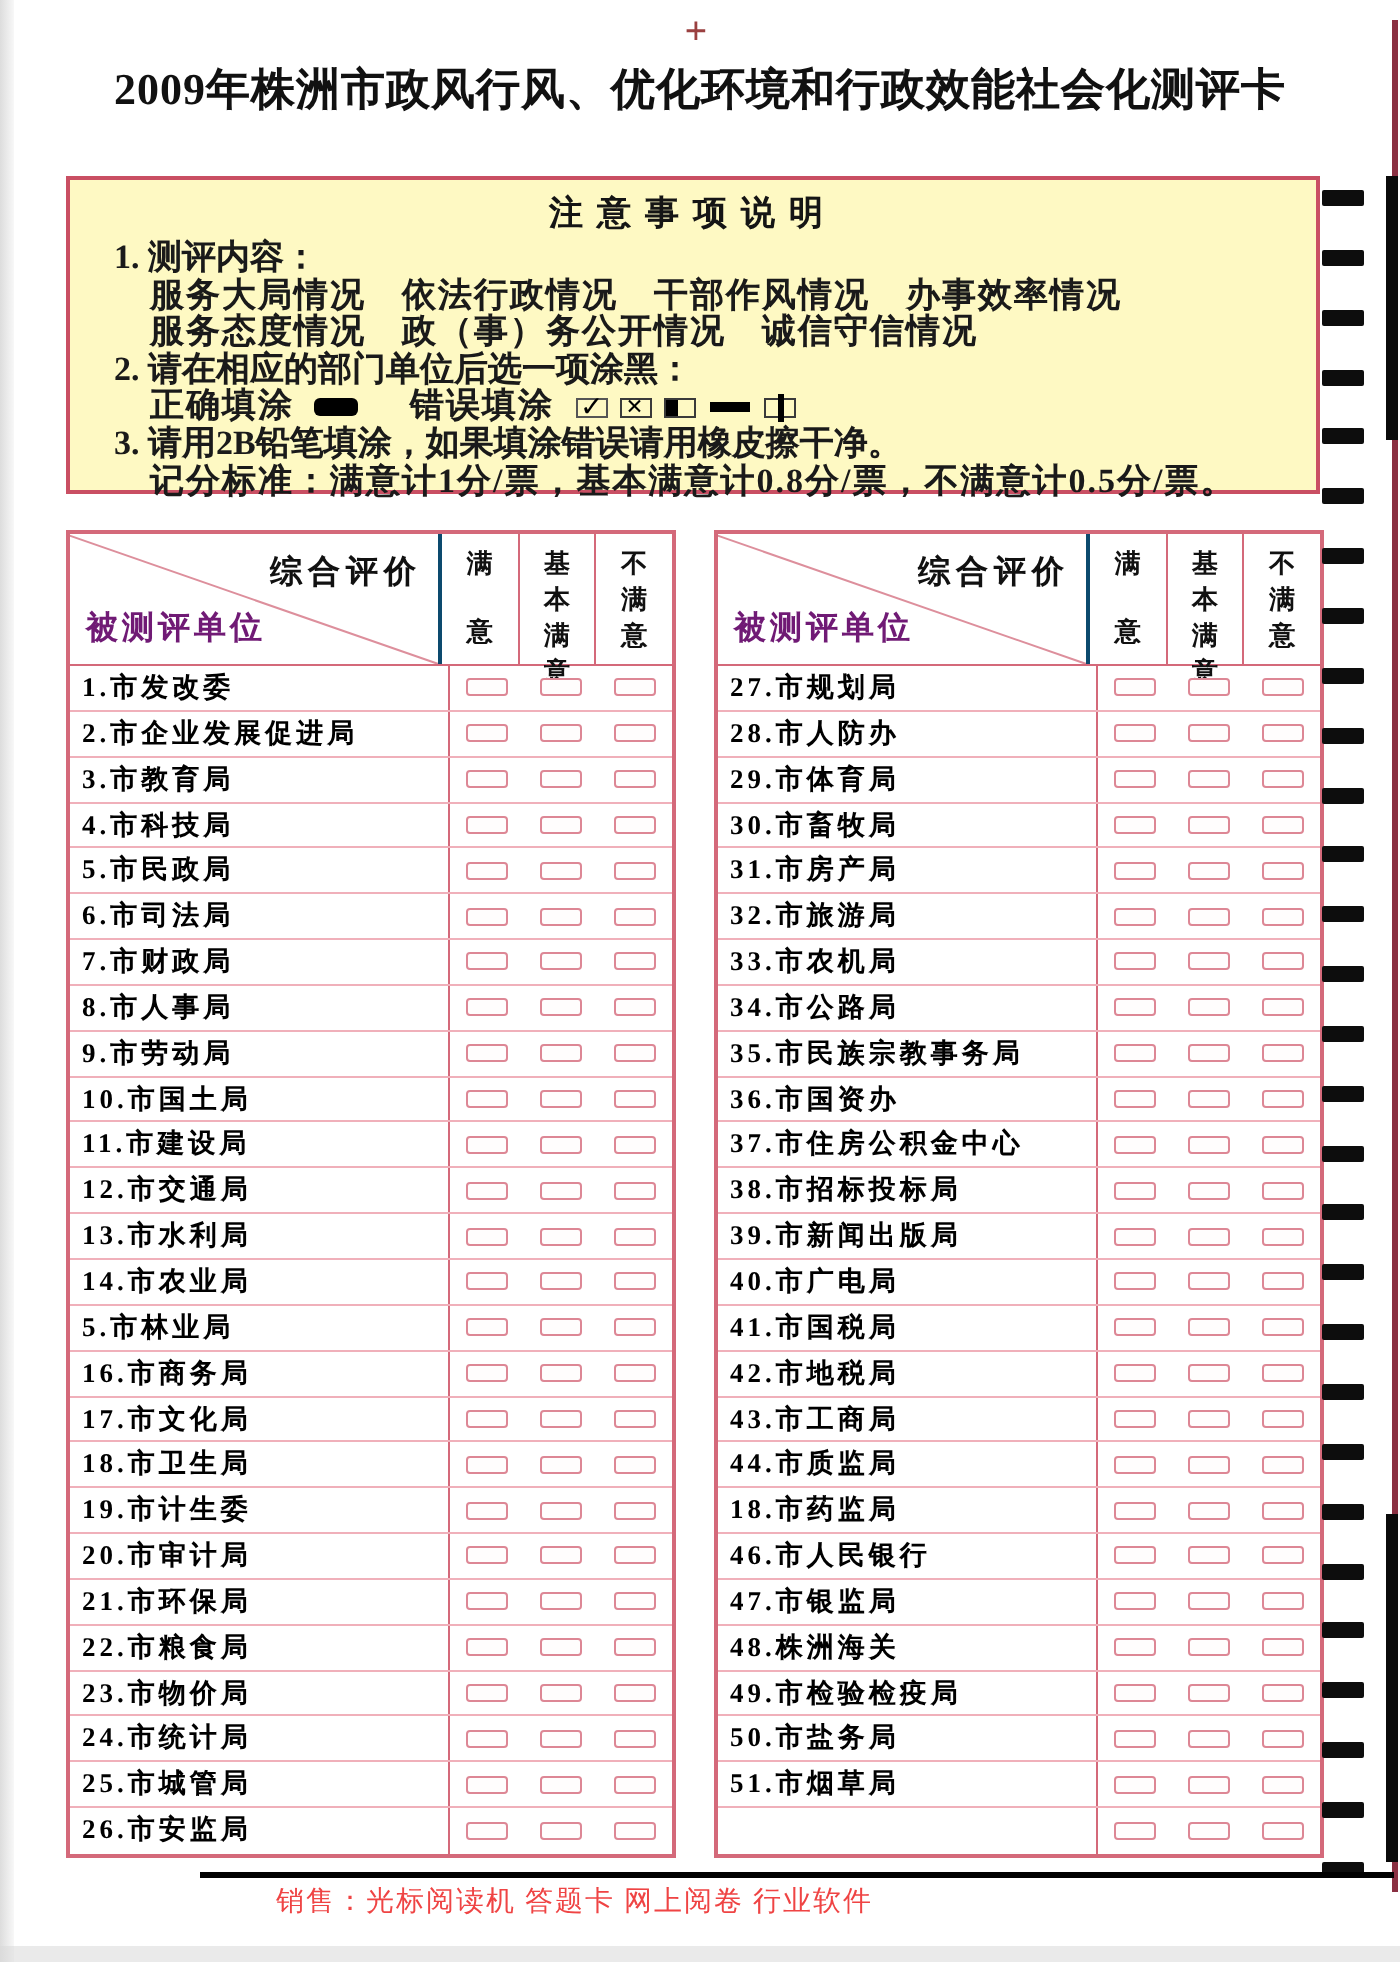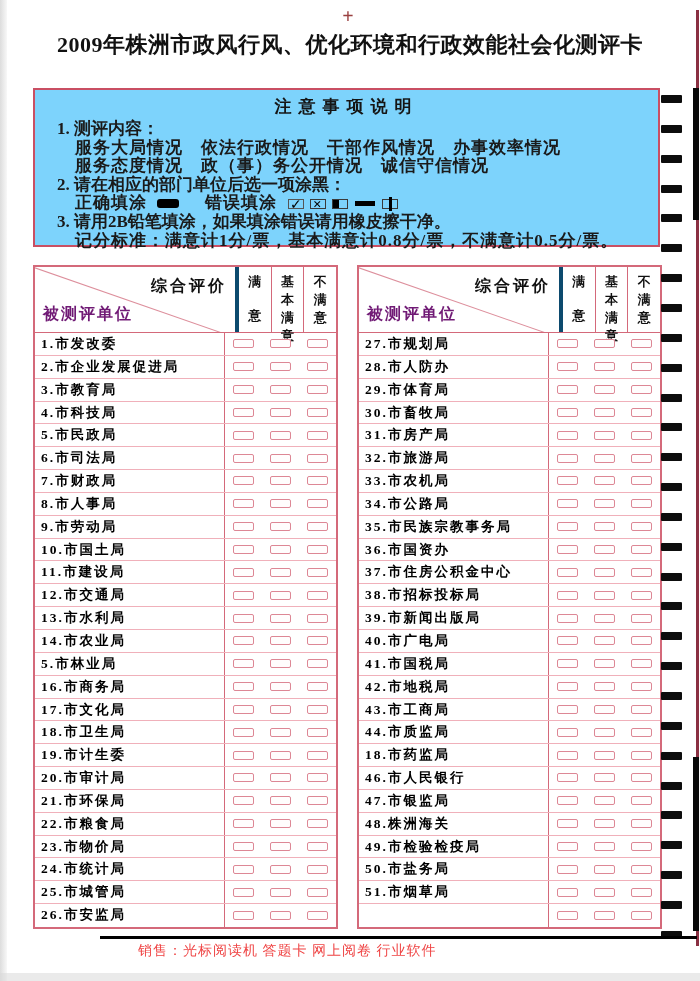--- a/index.html
+++ b/index.html
@@ -19,21 +19,21 @@
   .edge-bar.top { top:88px; height:132px; }
   .edge-bar.bottom { top:757px; height:174px; }
 
   .plus-mark { position:absolute; left:336px; top:5px; width:24px; text-align:center;
     font-size:20px; font-weight:bold; color:#9a4040; }
   .page-title { position:absolute; left:0; top:30px; width:700px; text-align:center;
     font-size:22px; font-weight:bold; color:#111; letter-spacing:0.5px; }
 
   
   .notice { position:absolute; left:33px; top:88px; width:627px; height:159px;
-    background:#7dd3fc; border:2px solid #c94f63; }
+    background:#fef9c3; border:2px solid #c94f63; }
   .notice-title { text-align:center; font-size:17px; font-weight:bold; letter-spacing:7px;
     margin-top:5px; color:#151515; }
   .notice-body { padding:2px 10px 0 22px; font-size:17px; font-weight:bold;
     color:#1a1a1a; line-height:18.5px; }
   .notice-indent { padding-left:18px; letter-spacing:1px; }
   .marks-line { display:flex; align-items:center; padding-left:18px; height:19px; }
   .marks-line .lbl { letter-spacing:1px;text-align:center; }
   .cmark { display:inline-block; width:22px; height:9px; background:#000; border-radius:3px;
     margin:0 26px 0 10px; }
   .wmark { display:inline-block; position:relative; width:16px; height:10px;
@@ -48,21 +48,21 @@
   .wmark.dash { border:none; width:20px; height:5px; background:#000; margin:0 4px; }
   .wmark.vertical-bar::after { content:""; position:absolute; left:50%; top:-3px;
     width:3px; height:14px; margin-left:-1.5px; background:#000; }
 
   
   .rating-table { position:absolute; top:265px; width:305px; border:2px solid #d4697a;
     background:#fff; }
   .rating-table.left { left:33px; }
   .rating-table.right { left:357px; }
   .t-header { display:flex; height:66px; border-bottom:1px solid #d4697a; }
-  .corner-cell { position:relative; width:204px; border-right:4px solid #0c4a6e; overflow:hidden; }
+  .corner-cell { position:relative; width:186px; border-right:2px solid #0c4a6e; overflow:hidden; }
   .diag { position:absolute; left:-1px; top:0; width:202px; border-top:1px solid #dd8f9c;
     transform-origin:0 0; transform:rotate(19.2deg); }
   .corner-top { position:absolute; top:9px; right:8px; font-size:16px; font-weight:bold;
     letter-spacing:3px; color:#111; }
   .corner-bottom { position:absolute; bottom:7px; left:8px; font-size:16px; font-weight:bold;
     letter-spacing:2px; color:#701a75; }
   .col-header { flex:1; display:flex; flex-direction:column; align-items:center;
     justify-content:space-between; padding:6px 0 7px 0; font-size:13px; font-weight:bold;
     border-right:1px solid #d4697a; color:#111; }
   .col-header:last-child { border-right:none; }

